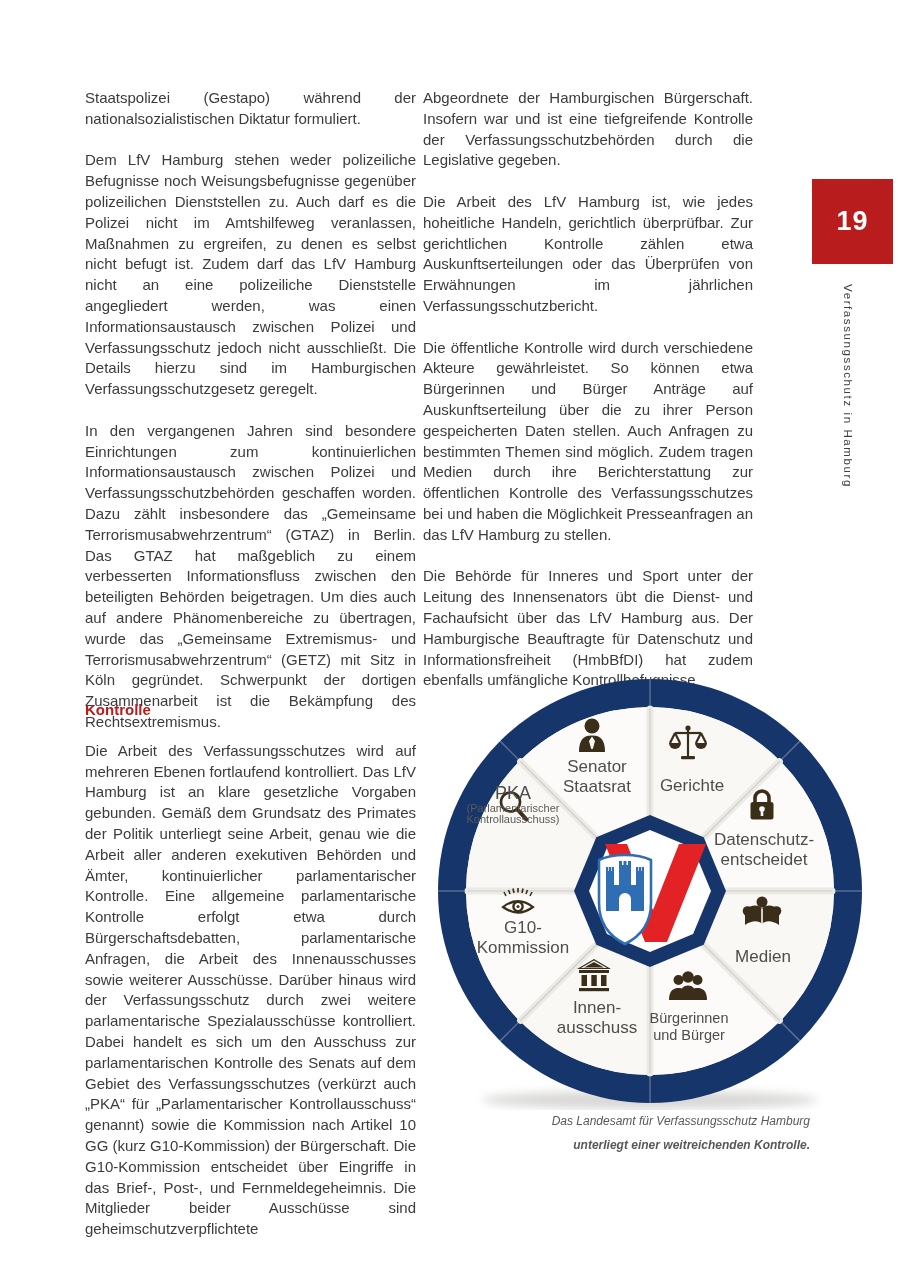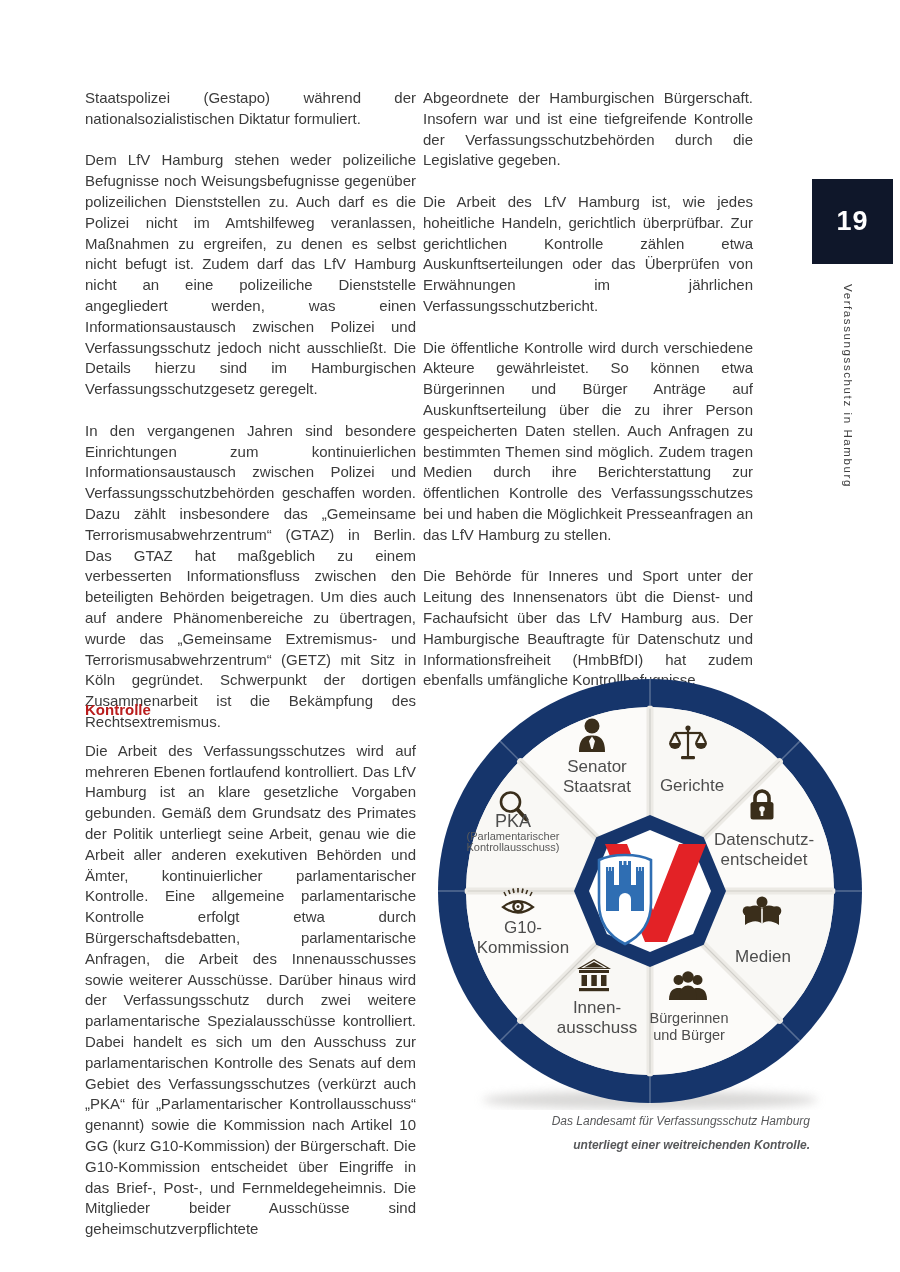--- a/index.html
+++ b/index.html
@@ -7,21 +7,21 @@
     position:relative;width:900px;height:1272px;background:#ffffff;overflow:hidden;
     font-family:"Liberation Sans","DejaVu Sans",sans-serif;
   }
   .col{position:absolute;text-align:justify;font-size:15px;line-height:20.8px;color:#3b3b3b;}
   .col p{margin:0 0 20.8px 0;}
   .col-left{left:85px;top:88px;width:331px;}
   .col-right{left:423px;top:88px;width:330px;}
   .kontrolle-block{left:85px;top:699px;width:331px;}
   .kontrolle-heading{color:#b91c1c;font-weight:bold;font-size:15px;line-height:21px;margin:0 0 1px 0;}
   .pagebox{
-    position:absolute;left:812px;top:179px;width:81px;height:85px;background:#0f172a;
+    position:absolute;left:812px;top:179px;width:81px;height:85px;background:#b91c1c;
     color:#ffffff;display:flex;align-items:center;justify-content:center;
     font-size:27px;font-weight:bold;letter-spacing:1px;
   }
   .vlabel{
     position:absolute;left:842px;top:284px;writing-mode:vertical-rl;
     font-size:11.5px;letter-spacing:1.6px;color:#3f3f3f;white-space:nowrap;
   }
   .wheel-wrap{position:absolute;left:433px;top:676px;width:434px;height:434px;}
   .seg-label{
     position:absolute;transform:translateX(-50%);text-align:center;
@@ -258,21 +258,21 @@
     <div>und Bürger</div>
   </div>
   <div class="seg-label" style="left:597px;top:998px;">
     <div>Innen-</div>
     <div>ausschuss</div>
   </div>
   <div class="seg-label" style="left:523px;top:918px;">
     <div>G10-</div>
     <div>Kommission</div>
   </div>
-  <div class="seg-label" style="left:513px;top:812px;">
+  <div class="seg-label" style="left:513px;top:784px;">
     <div class="pka-main">PKA</div>
     <div class="pka-sub">(Parlamentarischer</div>
     <div class="pka-sub">Kontrollausschuss)</div>
   </div>
 
   <div class="caption">
     <div>Das Landesamt für Verfassungsschutz Hamburg</div>
     <div class="b">unterliegt einer weitreichenden Kontrolle.</div>
   </div>
 

